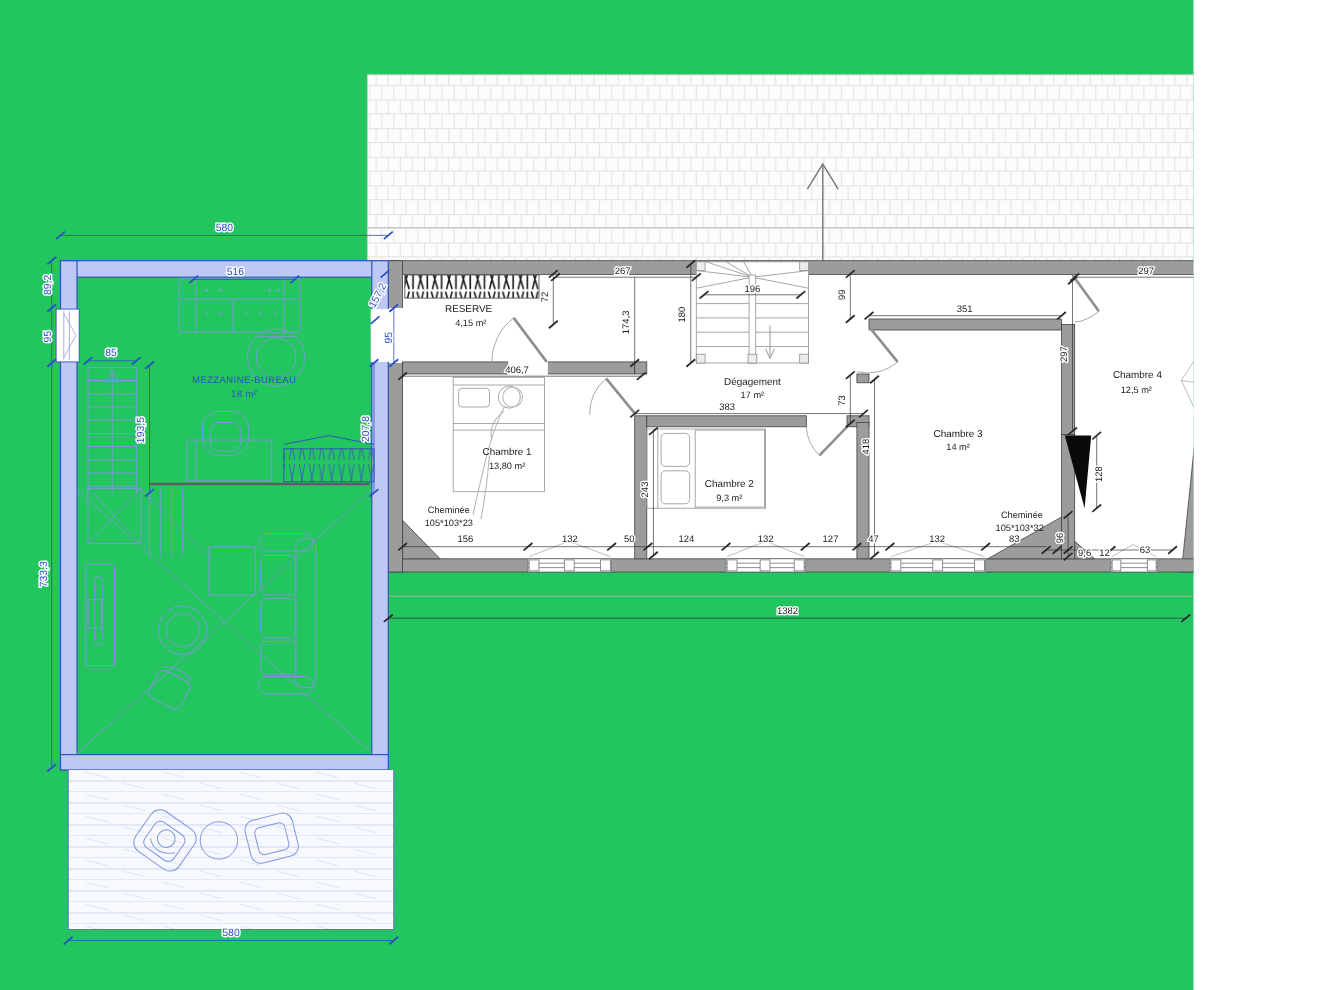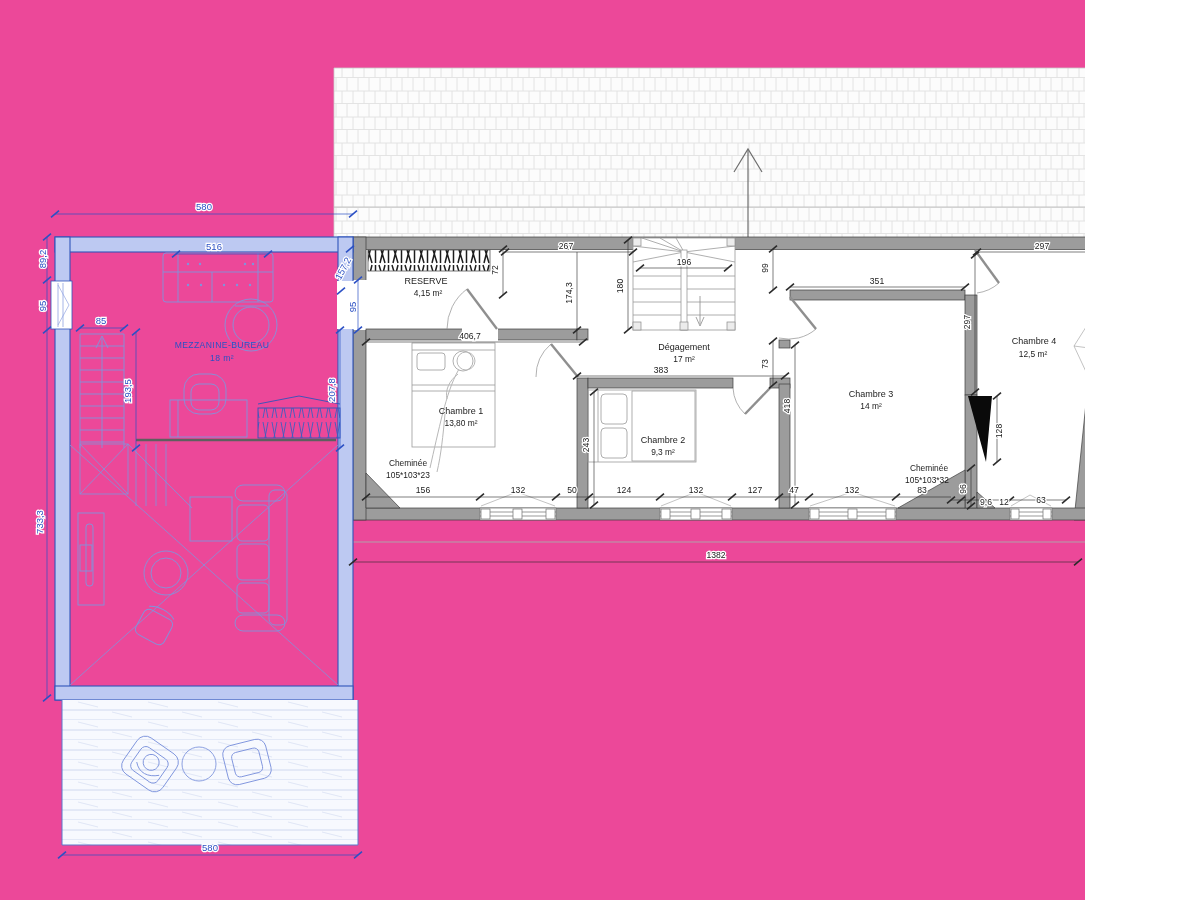--- a/index.html
+++ b/index.html
@@ -1,16 +1,16 @@
 <!DOCTYPE html>
 <html><head>
 <meta charset="utf-8">
 <style>
   html,body{margin:0;padding:0;background:#fff;}
-  .stage{position:relative;width:1085px;height:900px;background:#ec4899;overflow:hidden;
+  .stage{position:relative;width:1085px;height:900px;background:#22c55e;overflow:hidden;
          font-family:"Liberation Sans", sans-serif;}
   svg{display:block;}
   text{font-family:"Liberation Sans", sans-serif;}
   .bdim{fill:#2b50c4;font-size:9.5px;text-anchor:middle;paint-order:stroke;stroke:#ffffff;stroke-width:2.5px;}
   .kdim{fill:#1b1b1b;font-size:8.6px;text-anchor:middle;paint-order:stroke;stroke:#ffffff;stroke-width:2.5px;}
   .room{fill:#1b1b1b;font-size:9px;text-anchor:middle;}
   .area{fill:#1b1b1b;font-size:8.4px;text-anchor:middle;}
   .roomb{fill:#2b50c4;font-size:8.6px;text-anchor:middle;letter-spacing:.4px;}
 </style>
 </head>

